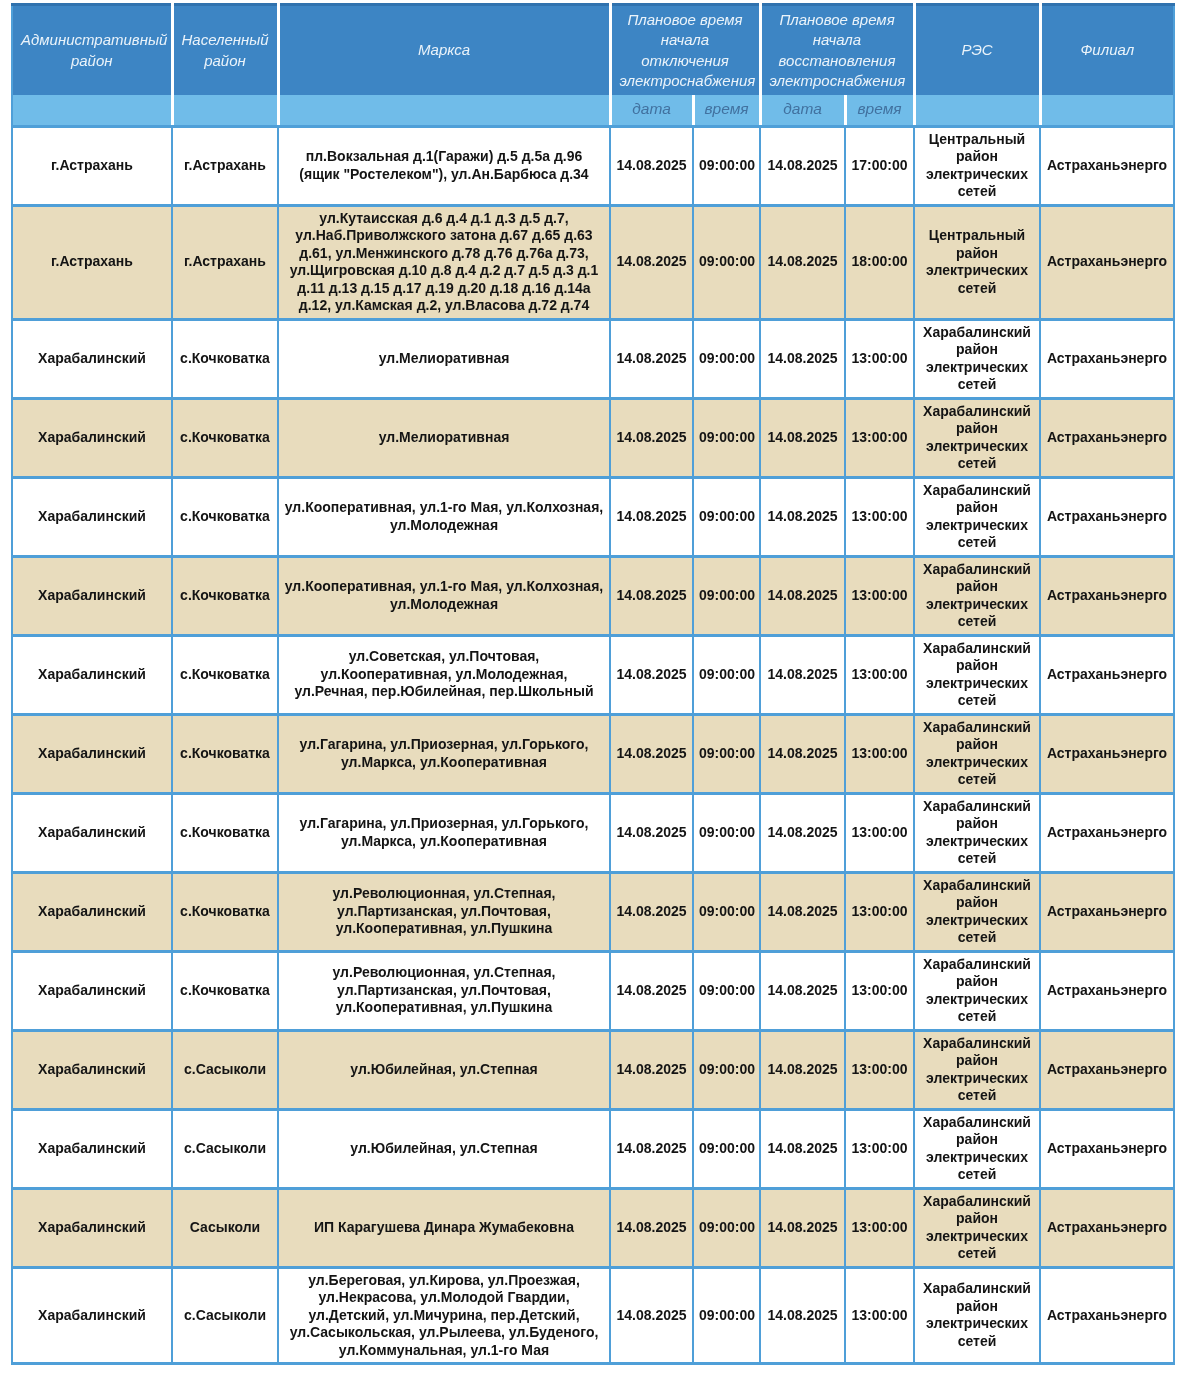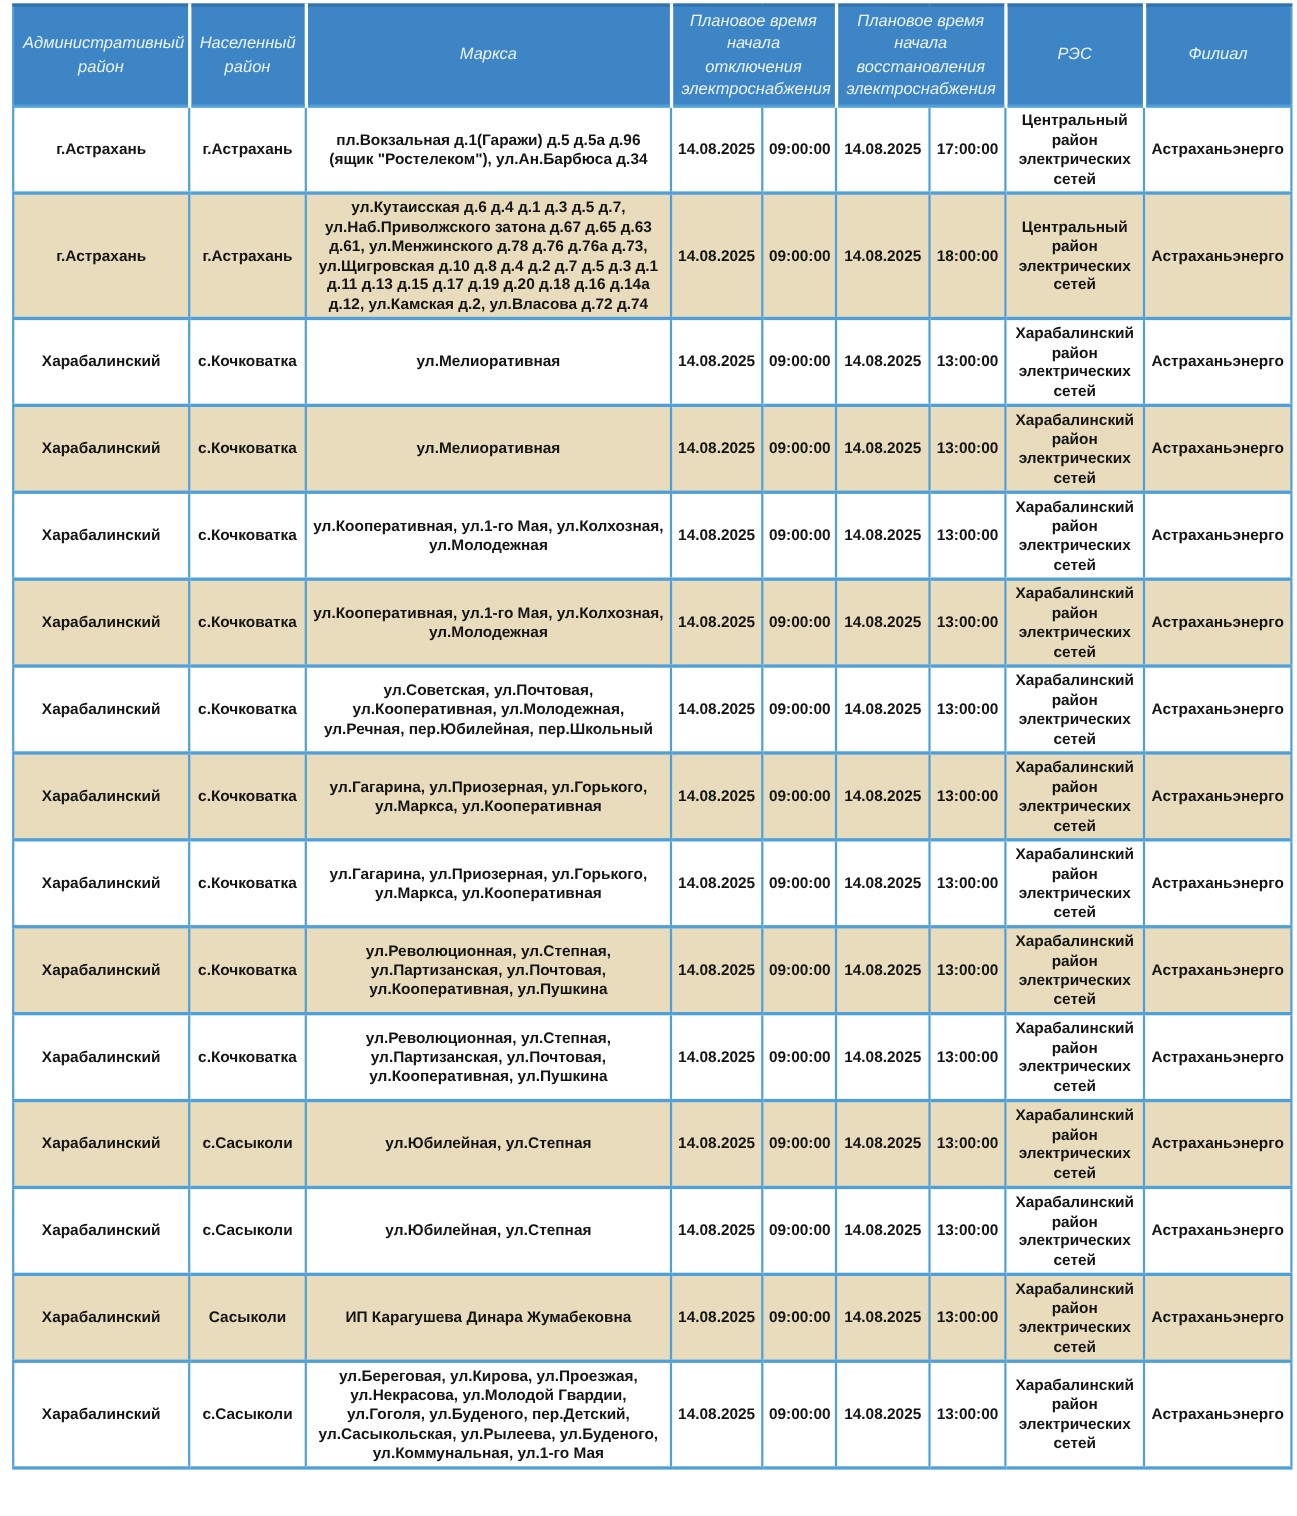--- a/index.html
+++ b/index.html
@@ -105,20 +105,31 @@
     <thead>
       <tr class="h-main">
         <th>Административный район</th>
         <th>Населенный район</th>
         <th>Маркса</th>
         <th colspan="2">Плановое время начала отключения электроснабжения</th>
         <th colspan="2">Плановое время начала восстановления электроснабжения</th>
         <th>РЭС</th>
         <th>Филиал</th>
       </tr>
+      <tr class="h-sub">
+        <th></th>
+        <th></th>
+        <th></th>
+        <th>дата</th>
+        <th>время</th>
+        <th>дата</th>
+        <th>время</th>
+        <th></th>
+        <th></th>
+      </tr>
     </thead>
     <tbody>
         <tr>
     <td>г.Астрахань</td>
     <td>г.Астрахань</td>
     <td>пл.Вокзальная д.1(Гаражи) д.5 д.5а д.96 (ящик "Ростелеком"), ул.Ан.Барбюса д.34</td>
     <td class="nowrap">14.08.2025</td>
     <td class="nowrap">09:00:00</td>
     <td class="nowrap">14.08.2025</td>
     <td class="nowrap">17:00:00</td>
@@ -264,21 +275,21 @@
     <td class="nowrap">14.08.2025</td>
     <td class="nowrap">09:00:00</td>
     <td class="nowrap">14.08.2025</td>
     <td class="nowrap">13:00:00</td>
     <td>Харабалинский район электрических сетей</td>
     <td>Астраханьэнерго</td>
   </tr>
         <tr>
     <td>Харабалинский</td>
     <td>с.Сасыколи</td>
-    <td>ул.Береговая, ул.Кирова, ул.Проезжая, ул.Некрасова, ул.Молодой Гвардии, ул.Гоголя, ул.Буденого, пер.Детский, ул.Сасыкольская, ул.Рылеева, ул.Буденого, ул.Коммунальная, ул.1-го Мая</td>
+    <td>ул.Береговая, ул.Кирова, ул.Проезжая, ул.Некрасова, ул.Молодой Гвардии, ул.Детский, ул.Мичурина, пер.Детский, ул.Сасыкольская, ул.Рылеева, ул.Буденого, ул.Коммунальная, ул.1-го Мая</td>
     <td class="nowrap">14.08.2025</td>
     <td class="nowrap">09:00:00</td>
     <td class="nowrap">14.08.2025</td>
     <td class="nowrap">13:00:00</td>
     <td>Харабалинский район электрических сетей</td>
     <td>Астраханьэнерго</td>
   </tr>
       </tbody>
   </table>
 </div>

